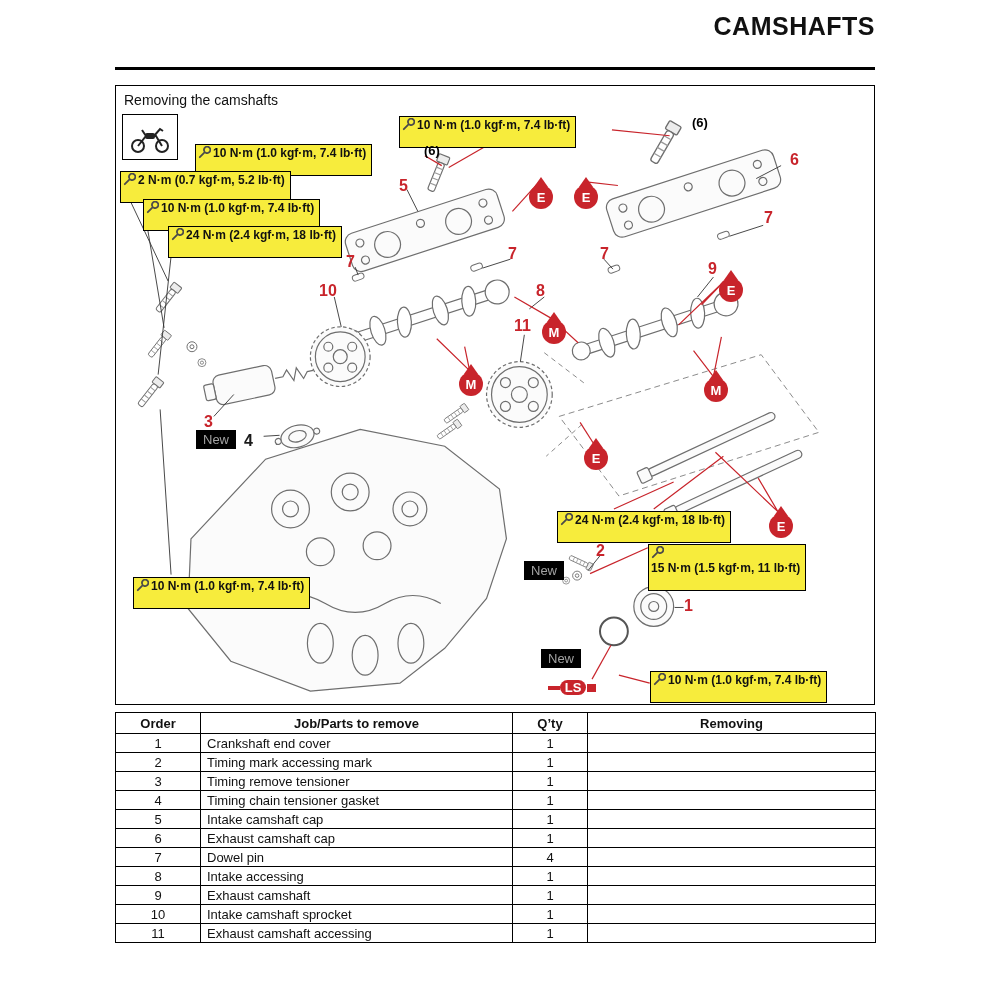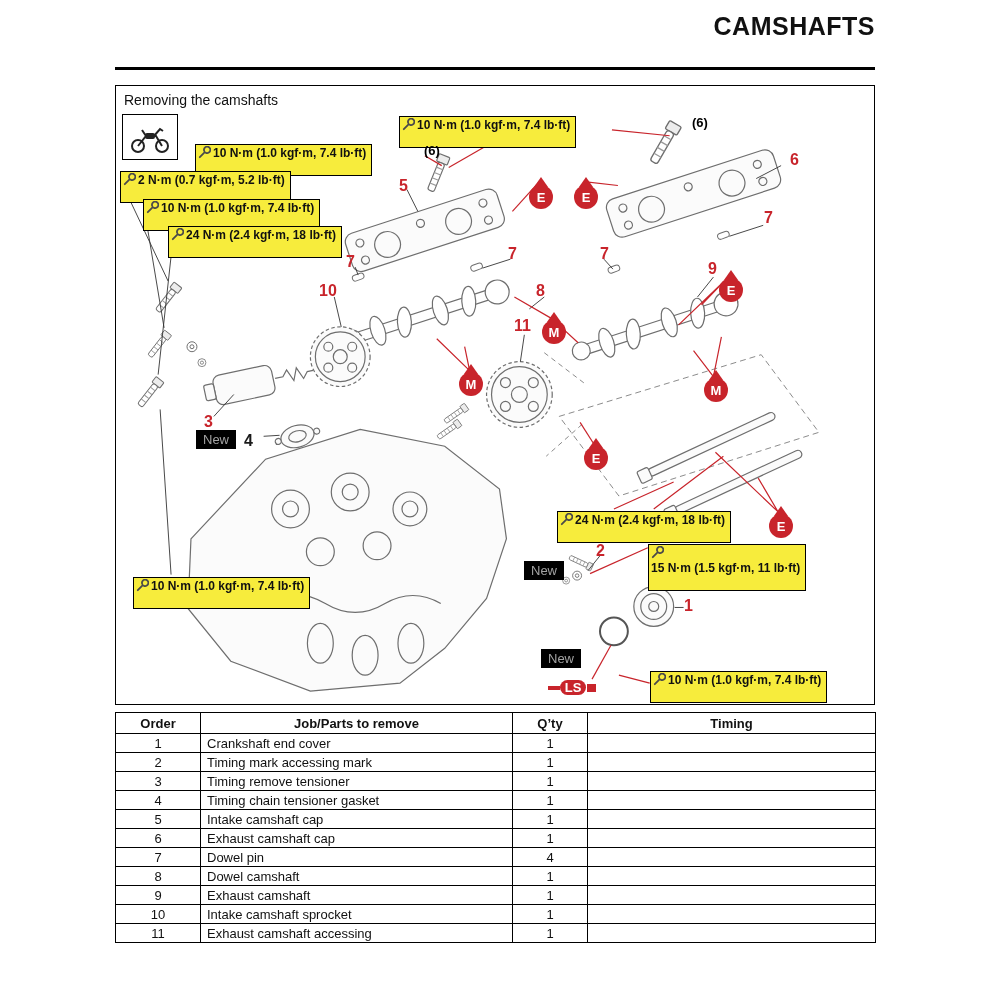--- a/index.html
+++ b/index.html
@@ -376,21 +376,21 @@
         <col style="width:85px">
         <col style="width:312px">
         <col style="width:75px">
         <col style="width:288px">
       </colgroup>
     <thead>
       <tr>
         <th>Order</th>
         <th>Job/Parts to remove</th>
         <th>Q’ty</th>
-        <th>Timing</th>
+        <th>Removing</th>
       </tr>
     </thead>
     <tbody>
       <tr>
           <td class="c">1</td>
           <td>Crankshaft end cover</td>
           <td class="c">1</td>
           <td></td>
         </tr>
       <tr>
@@ -424,21 +424,21 @@
           <td></td>
         </tr>
       <tr>
           <td class="c">7</td>
           <td>Dowel pin</td>
           <td class="c">4</td>
           <td></td>
         </tr>
       <tr>
           <td class="c">8</td>
-          <td>Dowel camshaft</td>
+          <td>Intake accessing</td>
           <td class="c">1</td>
           <td></td>
         </tr>
       <tr>
           <td class="c">9</td>
           <td>Exhaust camshaft</td>
           <td class="c">1</td>
           <td></td>
         </tr>
       <tr>

